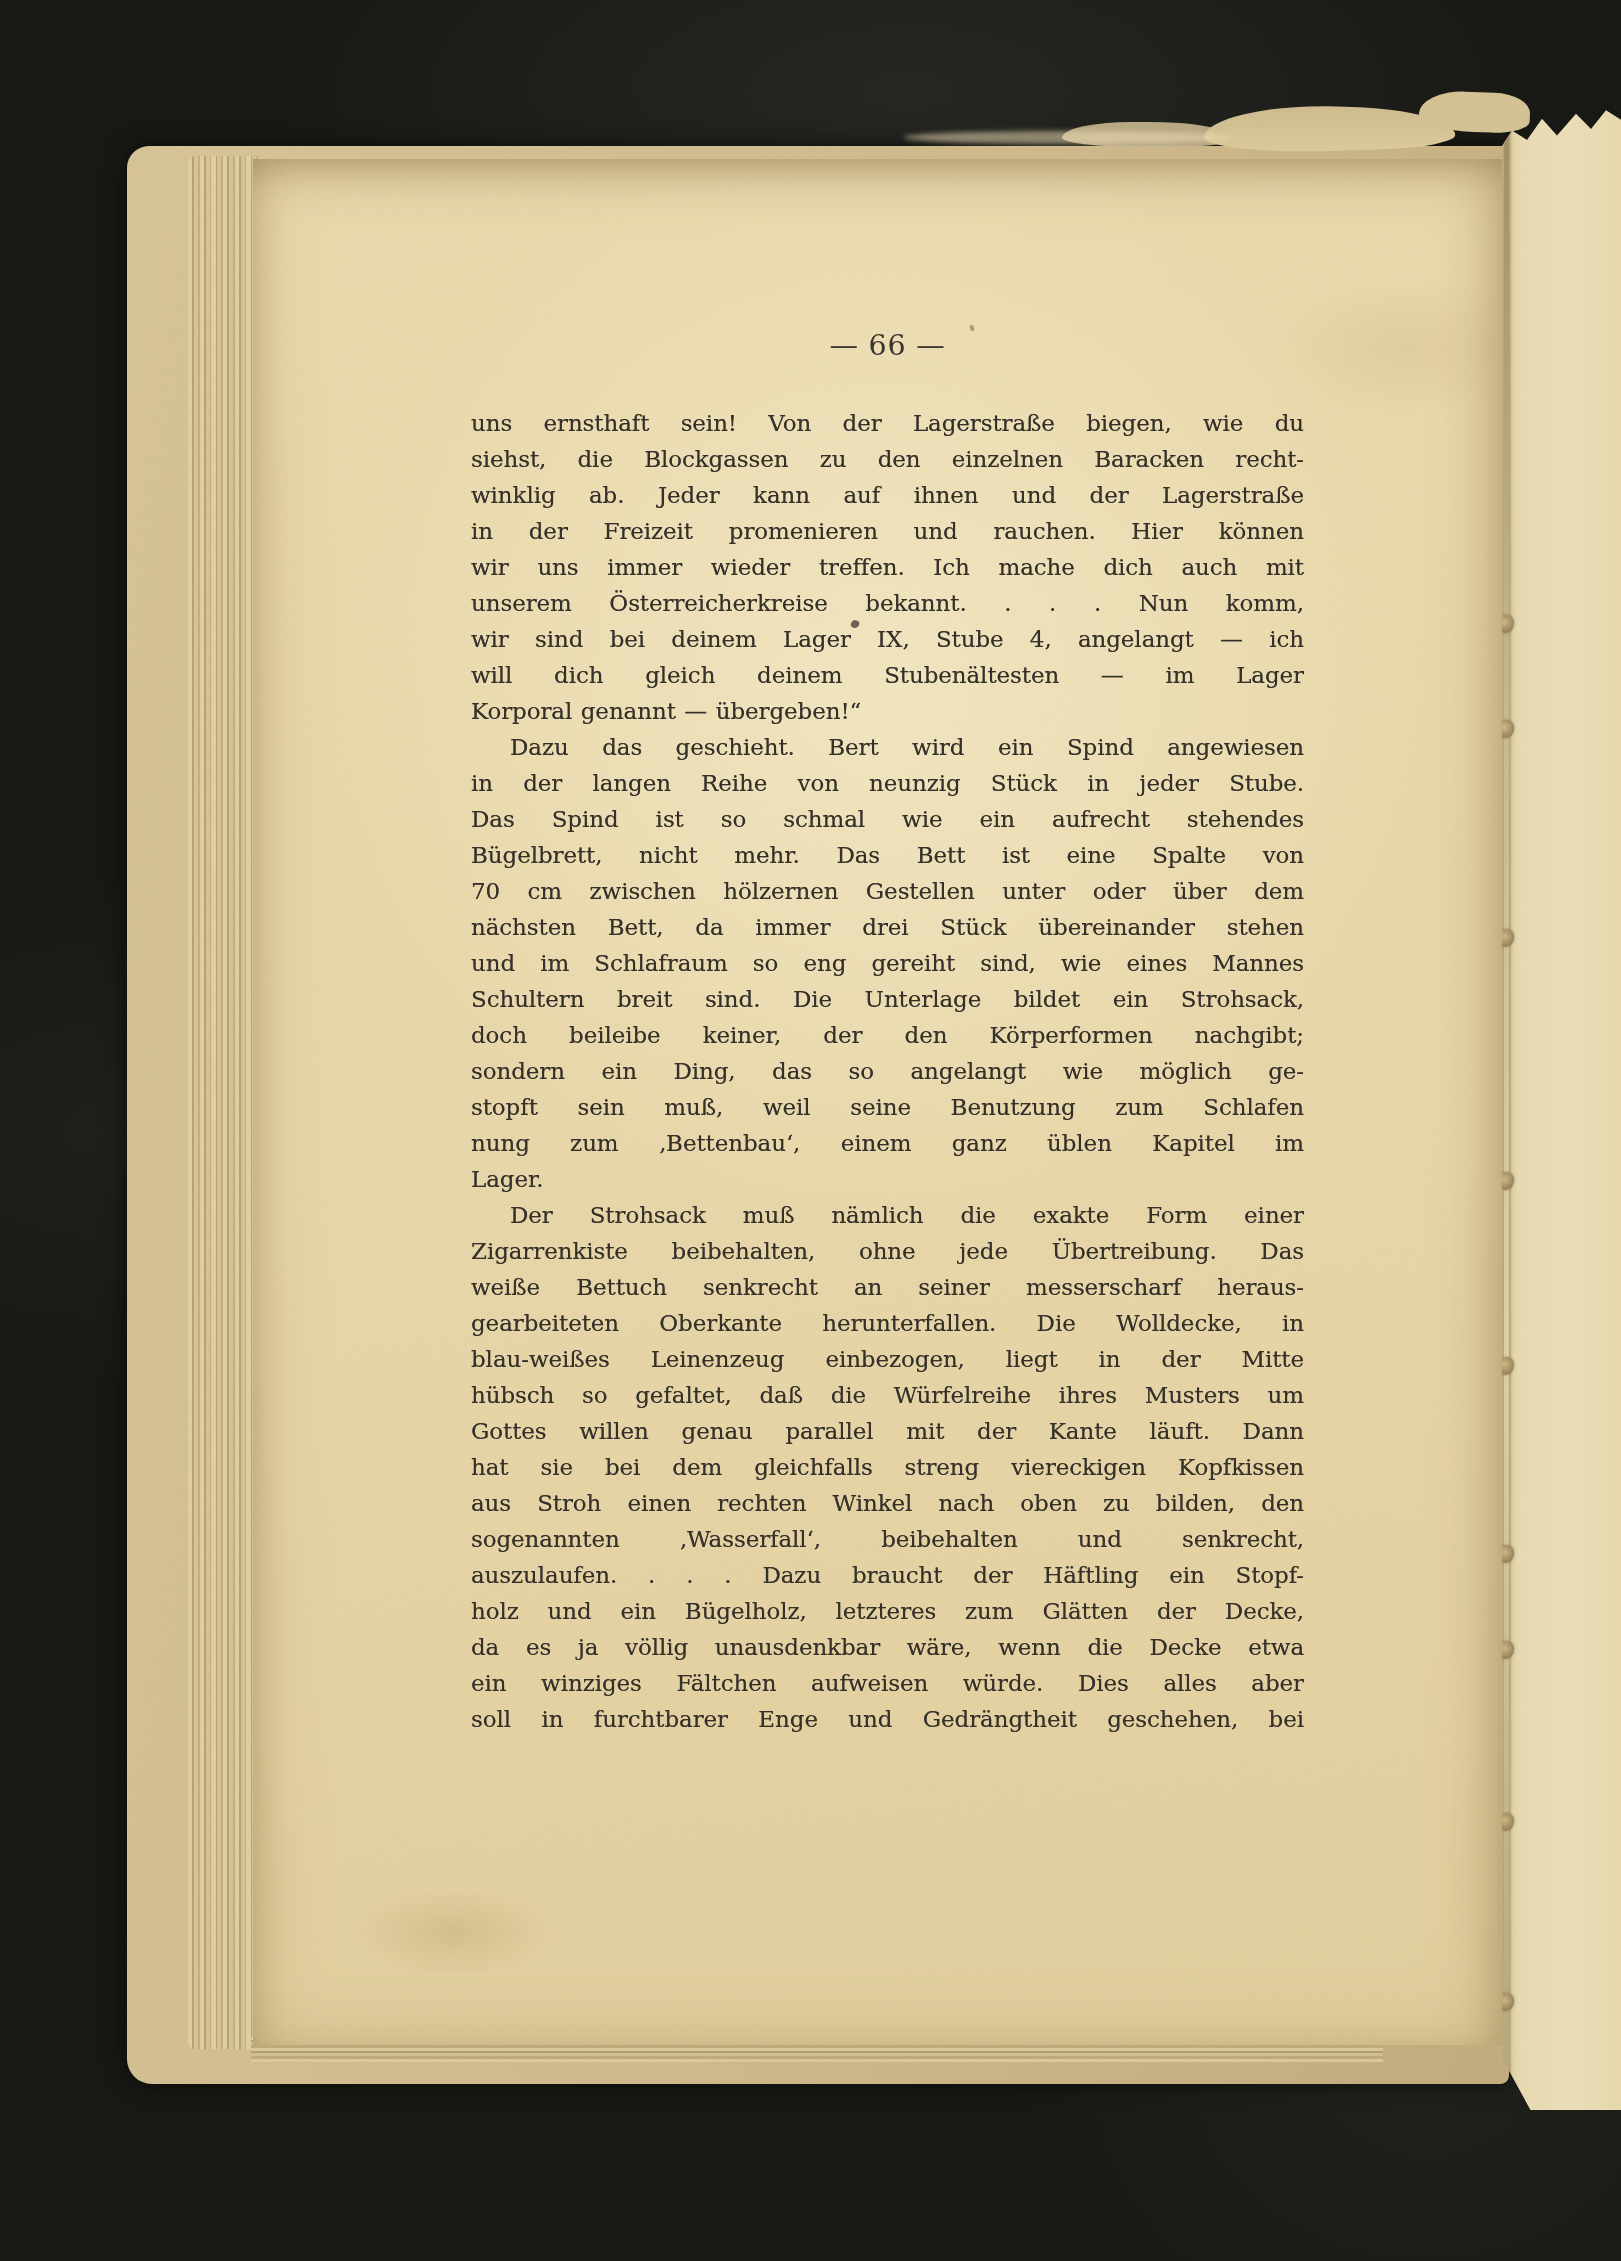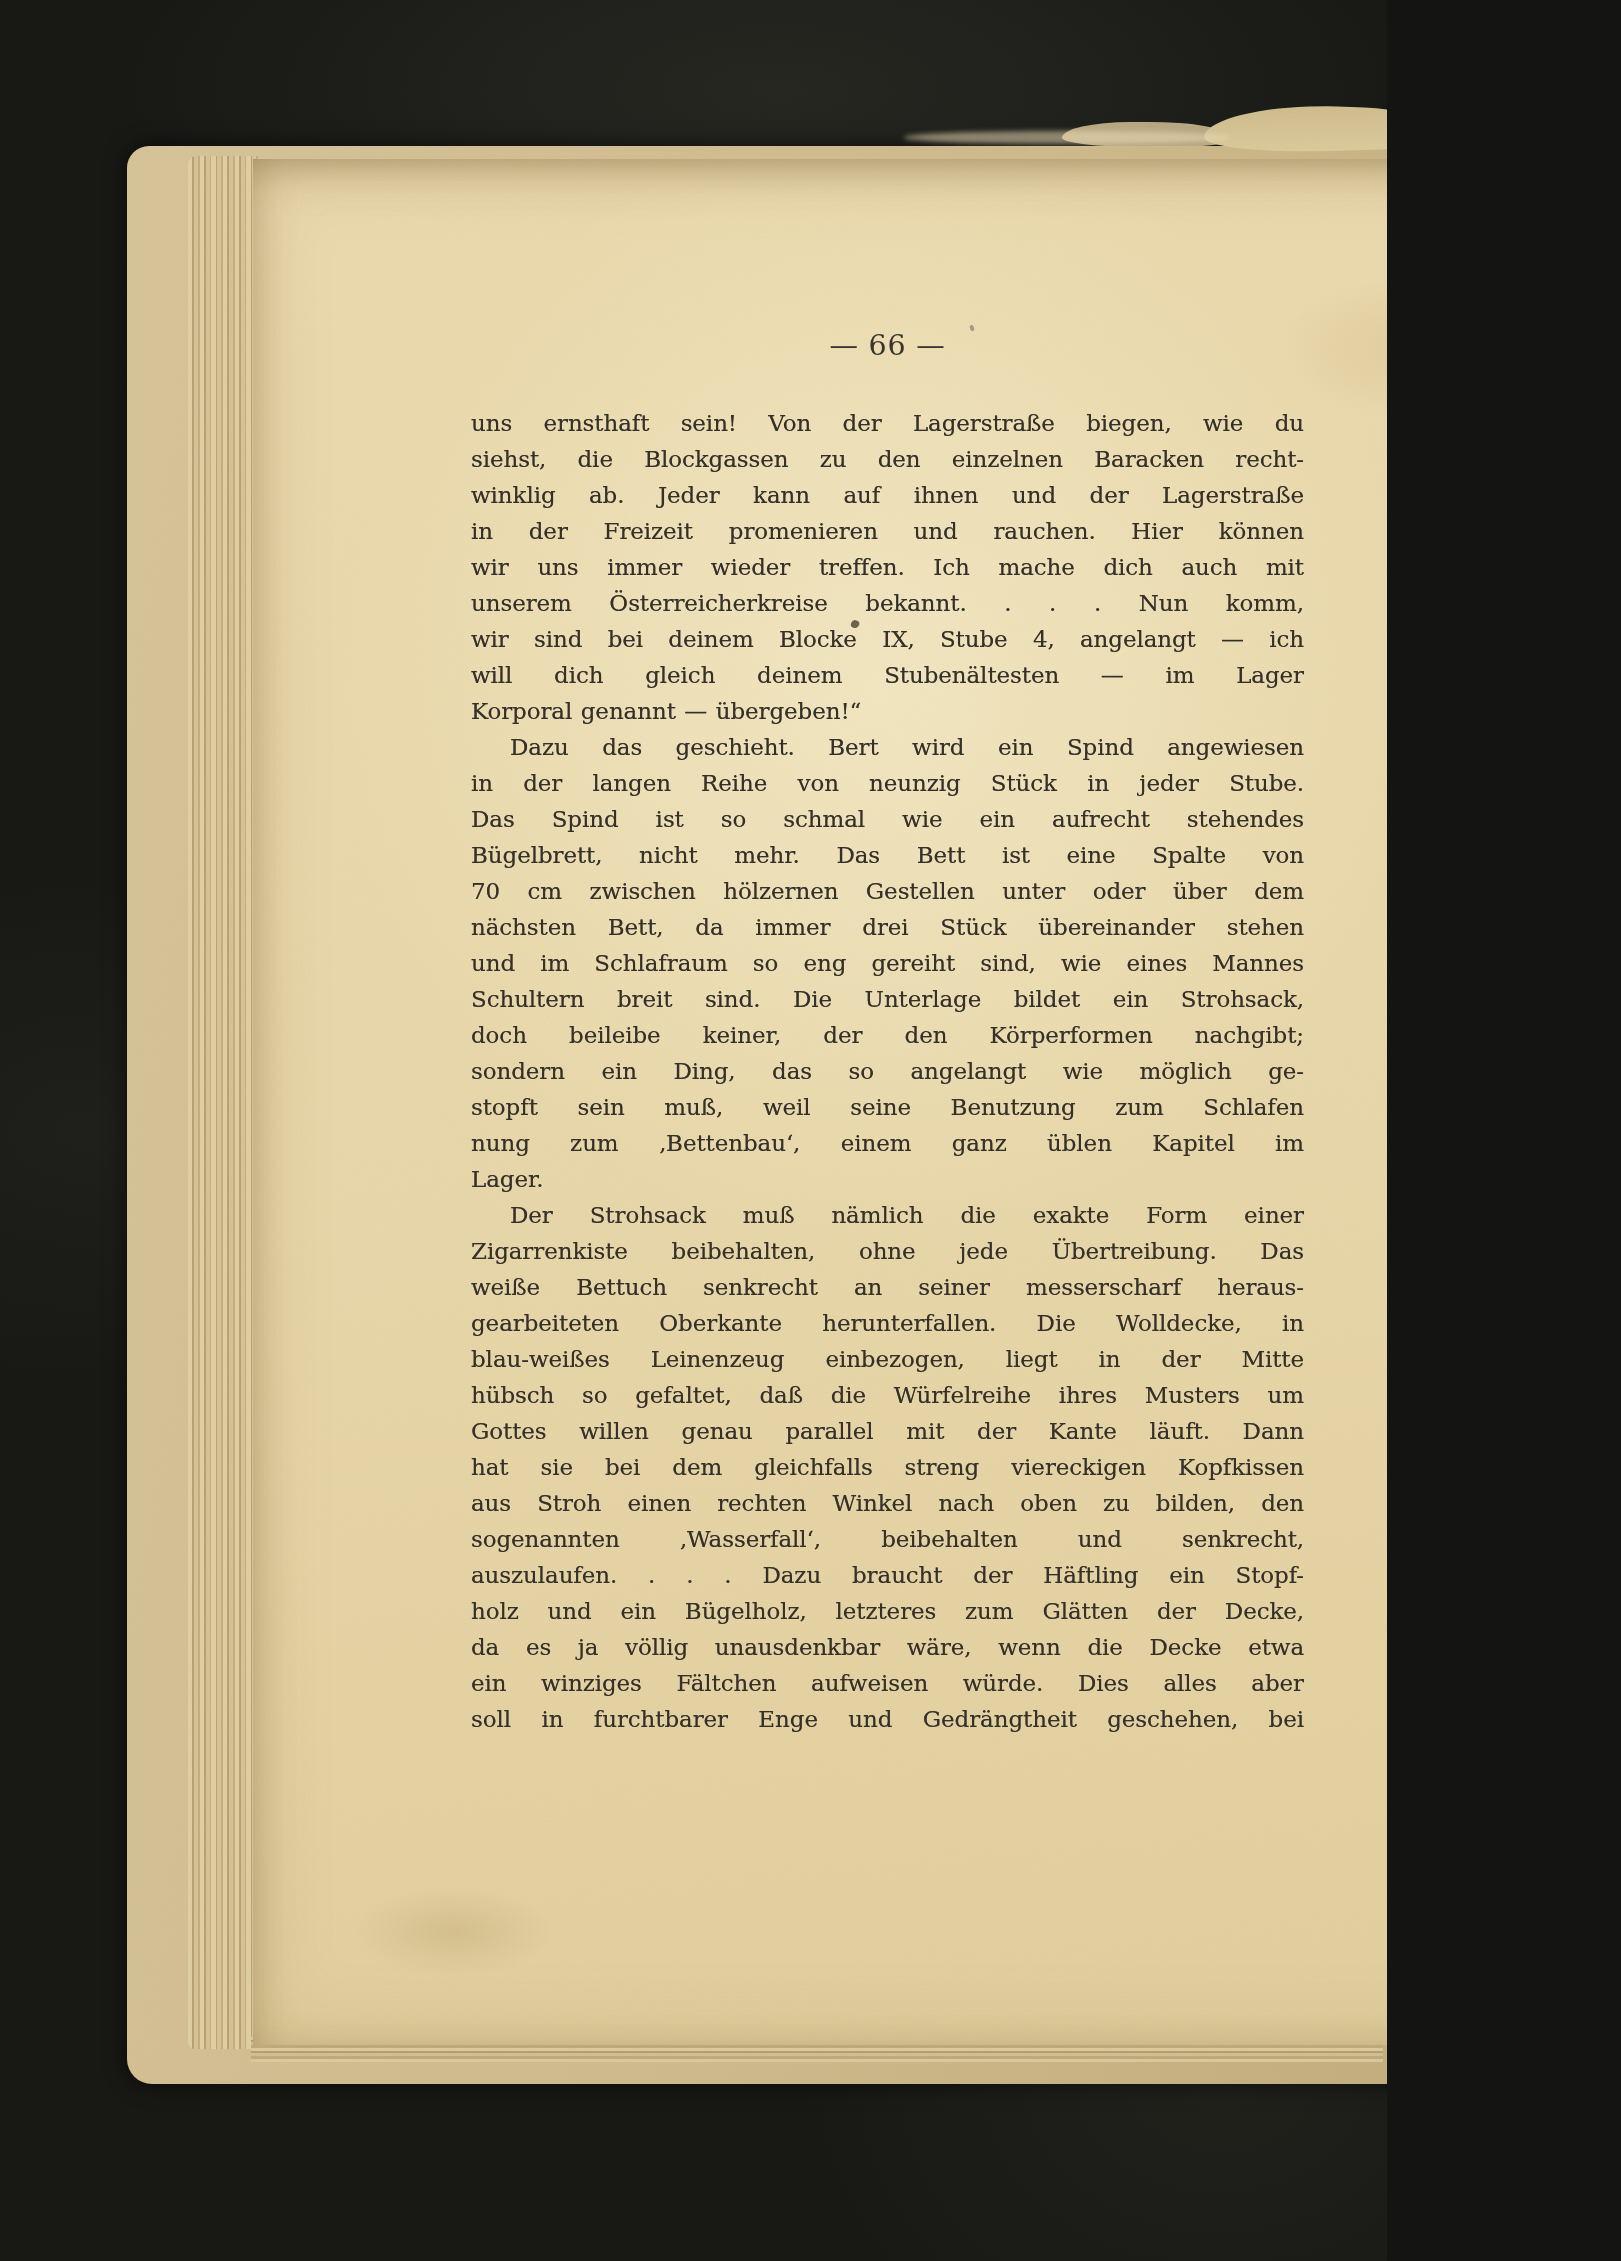--- a/index.html
+++ b/index.html
@@ -1,18 +1,18 @@
 <!DOCTYPE html>
 <html style="font-size:13.4px"><head>
 <meta charset="utf-8">
 <style>
   html,body{margin:0;padding:0;background:#141412;}
   body{width:1621px;height:2261px;overflow:hidden;}
 
-  .scan{position:relative;width:1387px;height:2261px;overflow:hidden;
+  .scan{position:relative;width:1621px;height:2261px;overflow:hidden;
     background:
       radial-gradient(1089px 435px at 56% 4%, #28date 0%, transparent 60%),
       #181815;
   }
   
   .scan{background:
       radial-gradient(1089px 435px at 56% 4%, #272722 0%, rgba(24,24,21,0) 60%),
       radial-gradient(754px 586px at 88% 92%, #21211c 0%, rgba(24,24,21,0) 55%),
       radial-gradient(586px 419px at 6% 50%, #1f1f1b 0%, rgba(24,24,21,0) 60%),
       #181815;}
@@ -105,21 +105,21 @@
 
   <div class="page">
     <div class="page-number">— 66 —</div>
     <div class="text-block" id="text-block">
         <div class="line">uns ernsthaft sein!  Von der Lagerstraße biegen, wie du</div>
         <div class="line">siehst, die Blockgassen zu den einzelnen Baracken recht-</div>
         <div class="line">winklig ab.  Jeder kann auf ihnen und der Lagerstraße</div>
         <div class="line">in der Freizeit promenieren und rauchen.  Hier können</div>
         <div class="line">wir uns immer wieder treffen.  Ich mache dich auch mit</div>
         <div class="line">unserem Österreicherkreise bekannt. . . .  Nun komm,</div>
-        <div class="line">wir sind bei deinem Blocke IX, Stube 4, angelangt — ich</div>
+        <div class="line">wir sind bei deinem Lager IX, Stube 4, angelangt — ich</div>
         <div class="line">will dich gleich deinem Stubenältesten — im Lager</div>
         <div class="line end">Korporal genannt — übergeben!“</div>
         <div class="line indent">Dazu das geschieht.  Bert wird ein Spind angewiesen</div>
         <div class="line">in der langen Reihe von neunzig Stück in jeder Stube.</div>
         <div class="line">Das Spind ist so schmal wie ein aufrecht stehendes</div>
         <div class="line">Bügelbrett, nicht mehr.  Das Bett ist eine Spalte von</div>
         <div class="line">70 cm zwischen hölzernen Gestellen unter oder über dem</div>
         <div class="line">nächsten Bett, da immer drei Stück übereinander stehen</div>
         <div class="line">und im Schlafraum so eng gereiht sind, wie eines Mannes</div>
         <div class="line">Schultern breit sind.  Die Unterlage bildet ein Strohsack,</div>

